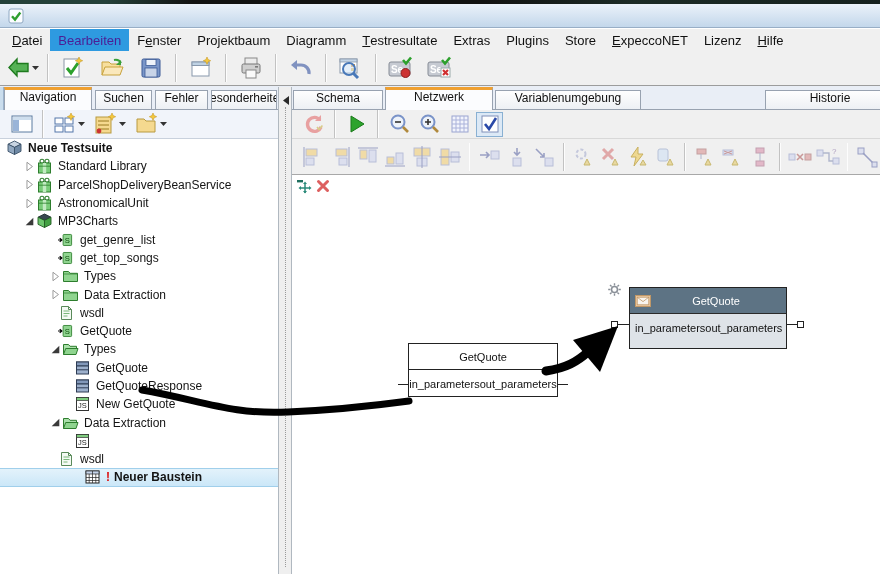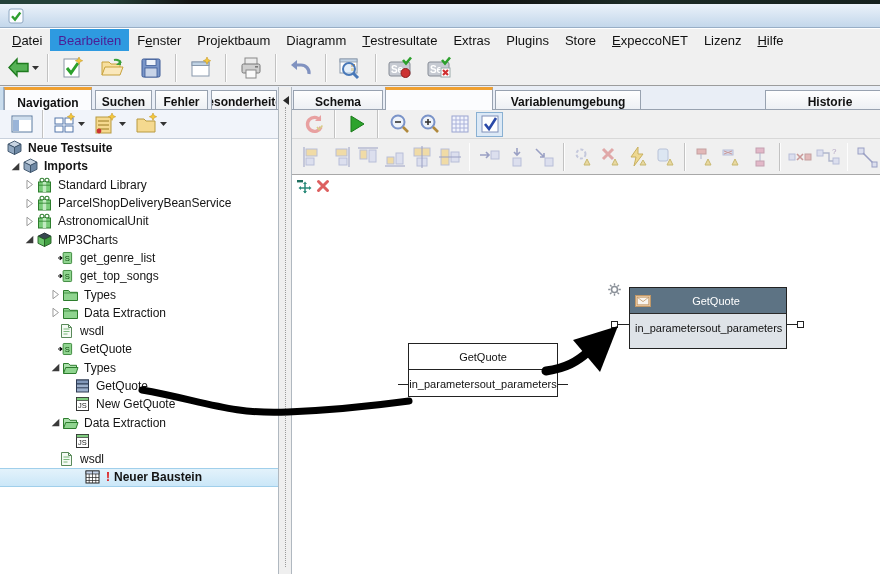--- a/index.html
+++ b/index.html
@@ -18,22 +18,22 @@
   .menu-item.active{background:#2e9ae0;color:#4c1d95;}
   .menu-item u{text-decoration:underline;}
   #toolbar{left:0;top:51px;width:880px;height:34px;background:#f0f0f0;
     border-bottom:1px solid #9c9c9c;display:flex;align-items:center;padding-left:4px;gap:1px;}
   .tb-sep{width:1px;height:28px;background:#c2c2c2;border-right:1px solid #fdfdfd;margin:0 4px;}
   .tb-btn{width:38px;height:30px;display:flex;align-items:center;justify-content:center;gap:1px;}
   
   #tabstrip{left:0;top:86px;width:880px;height:24px;background:#e9eef6;}
   #tabline{left:0;top:109px;width:880px;height:1px;background:#98a2b0;z-index:2;}
   .tab{position:absolute;box-sizing:border-box;border:1px solid #98a2b0;border-bottom:none;
-    background:linear-gradient(#fefefe,#edf0f4);display:flex;align-items:flex-end;justify-content:center;
-    font-size:12px;color:#111;z-index:3;white-space:nowrap;overflow:hidden;font-weight:bold;}
+    background:linear-gradient(#fefefe,#edf0f4);display:flex;align-items:flex-start;justify-content:center;
+    font-size:12px;color:#111;z-index:3;white-space:nowrap;overflow:hidden;}
   .tab.active{border-top:3px solid #f0a030;background:#fbfcfe;z-index:4;}
   
   #left-edge{left:0;top:87px;width:3px;height:487px;background:#cadded;border-right:1px solid #9ab2cc;z-index:5;}
   #left-tb{left:0;top:110px;width:278px;height:29px;background:#f1f4fa;border-bottom:1px solid #c9d1dd;
     box-sizing:border-box;display:flex;align-items:center;gap:2px;padding-left:8px;z-index:5;}
   .ltb-btn{height:26px;display:flex;align-items:center;justify-content:center;gap:2px;padding:0 3px;}
   #tree{left:0;top:139px;width:278px;height:435px;background:#fff;z-index:5;font-size:12px;color:#141414;}
   .trow{height:18.3px;display:flex;align-items:center;box-sizing:border-box;white-space:nowrap;}
   .trow .arr{width:14px;height:14px;display:inline-flex;align-items:center;justify-content:center;flex:none;}
   .trow .tic{width:17px;height:16px;display:inline-flex;align-items:center;justify-content:center;flex:none;}
@@ -293,35 +293,20 @@
     <div class="trow bold">
       <span class="tic" style="margin-left: 6px;">
         <svg width="17" height="16" viewBox="0 0 16 16">
           <path d="M8 1 L14.5 4.2 L8 7.4 L1.5 4.2 Z" fill="#c9d5e2" stroke="#3a5068" stroke-width="0.9"></path>
           <path d="M1.5 4.2 L8 7.4 V14.5 L1.5 11.3 Z" fill="#92a8c0" stroke="#3a5068" stroke-width="0.9"></path>
           <path d="M14.5 4.2 L8 7.4 V14.5 L14.5 11.3 Z" fill="#6e88a4" stroke="#3a5068" stroke-width="0.9"></path>
         </svg>
       </span>
       <span class="lbl">Neue Testsuite</span>
     </div>
-    <div class="trow bold">
-      <span class="arr" style="margin-left: 8px;">
-        <svg width="11" height="11" viewBox="0 0 13 13">
-          <path d="M11 2 V11 H2 Z" fill="#3a3a3a"></path>
-        </svg>
-      </span>
-      <span class="tic">
-        <svg width="17" height="16" viewBox="0 0 16 16">
-          <path d="M8 1 L14.5 4.2 L8 7.4 L1.5 4.2 Z" fill="#c9d5e2" stroke="#3a5068" stroke-width="0.9"></path>
-          <path d="M1.5 4.2 L8 7.4 V14.5 L1.5 11.3 Z" fill="#92a8c0" stroke="#3a5068" stroke-width="0.9"></path>
-          <path d="M14.5 4.2 L8 7.4 V14.5 L14.5 11.3 Z" fill="#6e88a4" stroke="#3a5068" stroke-width="0.9"></path>
-        </svg>
-      </span>
-      <span class="lbl">Imports</span>
-    </div>
     <div class="trow">
       <span class="arr" style="margin-left: 22px;">
         <svg width="11" height="11" viewBox="0 0 13 13">
           <path d="M3.5 1.5 L10 6.5 L3.5 11.5 Z" fill="#fff" stroke="#8a8a8a"></path>
         </svg>
       </span>
       <span class="tic">
         <svg width="17" height="16" viewBox="0 0 16 16">
           <circle cx="5.5" cy="3.2" r="2" fill="none" stroke="#2d7d2d" stroke-width="1.1"></circle>
           <circle cx="10.5" cy="3.2" r="2" fill="none" stroke="#2d7d2d" stroke-width="1.1"></circle>
@@ -465,20 +450,30 @@
     </div>
     <div class="trow">
       <span class="tic" style="margin-left: 74px;">
         <svg width="17" height="16" viewBox="0 0 16 16">
           <rect x="2" y="2" width="12" height="12" fill="#9db0cc" stroke="#2e3c54"></rect>
           <path d="M2 5.8 h12 M2 9.8 h12" stroke="#2e3c54"></path>
           <rect x="2" y="2" width="12" height="3.8" fill="#8298ba" stroke="#2e3c54"></rect>
         </svg>
       </span>
       <span class="lbl">GetQuote</span>
+    </div>
+    <div class="trow">
+      <span class="tic" style="margin-left: 74px;">
+        <svg width="17" height="16" viewBox="0 0 16 16">
+          <rect x="2" y="2" width="12" height="12" fill="#9db0cc" stroke="#2e3c54"></rect>
+          <path d="M2 5.8 h12 M2 9.8 h12" stroke="#2e3c54"></path>
+          <rect x="2" y="2" width="12" height="3.8" fill="#8298ba" stroke="#2e3c54"></rect>
+        </svg>
+      </span>
+      <span class="lbl">GetQuoteResponse</span>
     </div>
     <div class="trow">
       <span class="tic" style="margin-left: 74px;">
         <svg width="17" height="16" viewBox="0 0 16 16">
           <rect x="2" y="1.5" width="12" height="13" fill="#fff" stroke="#333"></rect>
           <rect x="2" y="1.5" width="12" height="3" fill="#7fcc7f" stroke="#333" stroke-width="0.7"></rect>
           <text x="8" y="12" font-size="7.5" text-anchor="middle" fill="#222" font-family="Liberation Sans,sans-serif">JS</text>
         </svg>
       </span>
       <span class="lbl">New GetQuote</span>

